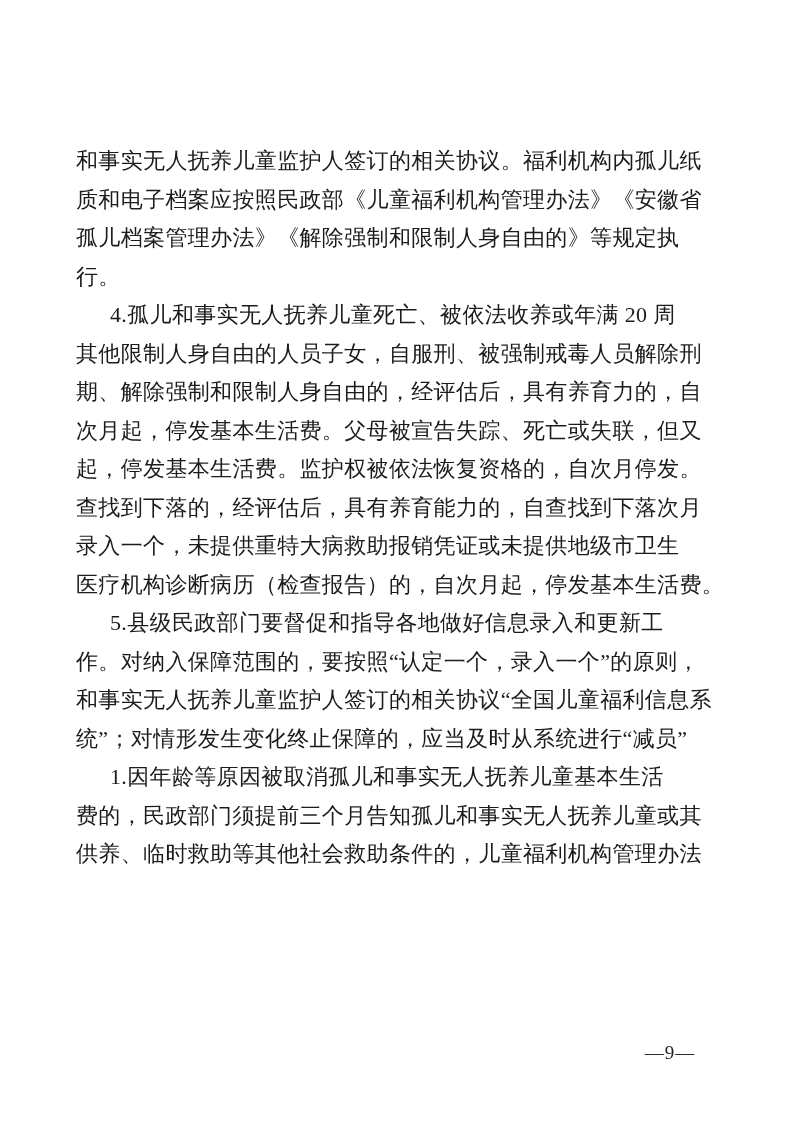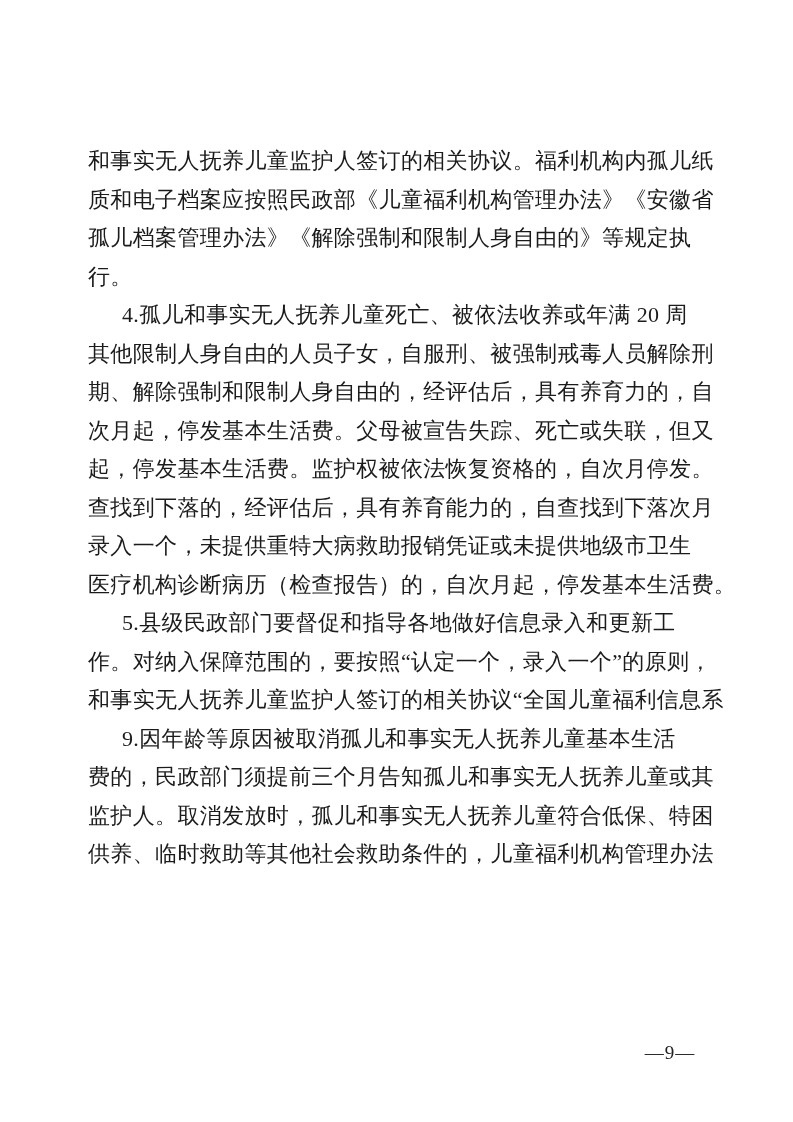--- a/index.html
+++ b/index.html
@@ -11,21 +11,21 @@
     position: relative;
     width: 793px;
     height: 1122px;
     background: #ffffff;
     overflow: hidden;
     font-family: "Liberation Serif", "DejaVu Serif", serif;
     color: #1b1b1b;
   }
   .content {
     position: absolute;
-    left: 88px;
+    left: 76px;
     top: 142px;
     width: 648px;
   }
   .para {
     margin: 0;
     padding: 0;
   }
   .line {
     height: 38.5px;
     line-height: 38.5px;
@@ -70,25 +70,25 @@
       <div class="line">起，停发基本生活费。监护权被依法恢复资格的，自次月停发。</div>
       <div class="line">查找到下落的，经评估后，具有养育能力的，自查找到下落次月</div>
       <div class="line">录入一个，未提供重特大病救助报销凭证或未提供地级市卫生</div>
       <div class="line">医疗机构诊断病历（检查报告）的，自次月起，停发基本生活费。</div>
     </div>
 
     <div class="para">
       <div class="line first-indent">5.县级民政部门要督促和指导各地做好信息录入和更新工</div>
       <div class="line">作。对纳入保障范围的，要按照“认定一个，录入一个”的原则，</div>
       <div class="line">和事实无人抚养儿童监护人签订的相关协议“全国儿童福利信息系</div>
+      <div class="line">统”；对情形发生变化终止保障的，应当及时从系统进行“减员”</div>
     </div>
 
     <div class="para">
-      <div class="line first-indent">9.因年龄等原因被取消孤儿和事实无人抚养儿童基本生活</div>
+      <div class="line first-indent">1.因年龄等原因被取消孤儿和事实无人抚养儿童基本生活</div>
       <div class="line">费的，民政部门须提前三个月告知孤儿和事实无人抚养儿童或其</div>
-      <div class="line">监护人。取消发放时，孤儿和事实无人抚养儿童符合低保、特困</div>
       <div class="line">供养、临时救助等其他社会救助条件的，儿童福利机构管理办法</div>
     </div>
 
   </div>
 
   <div class="footer-pagenum">—9—</div>
 </div>
 
 </body></html>

